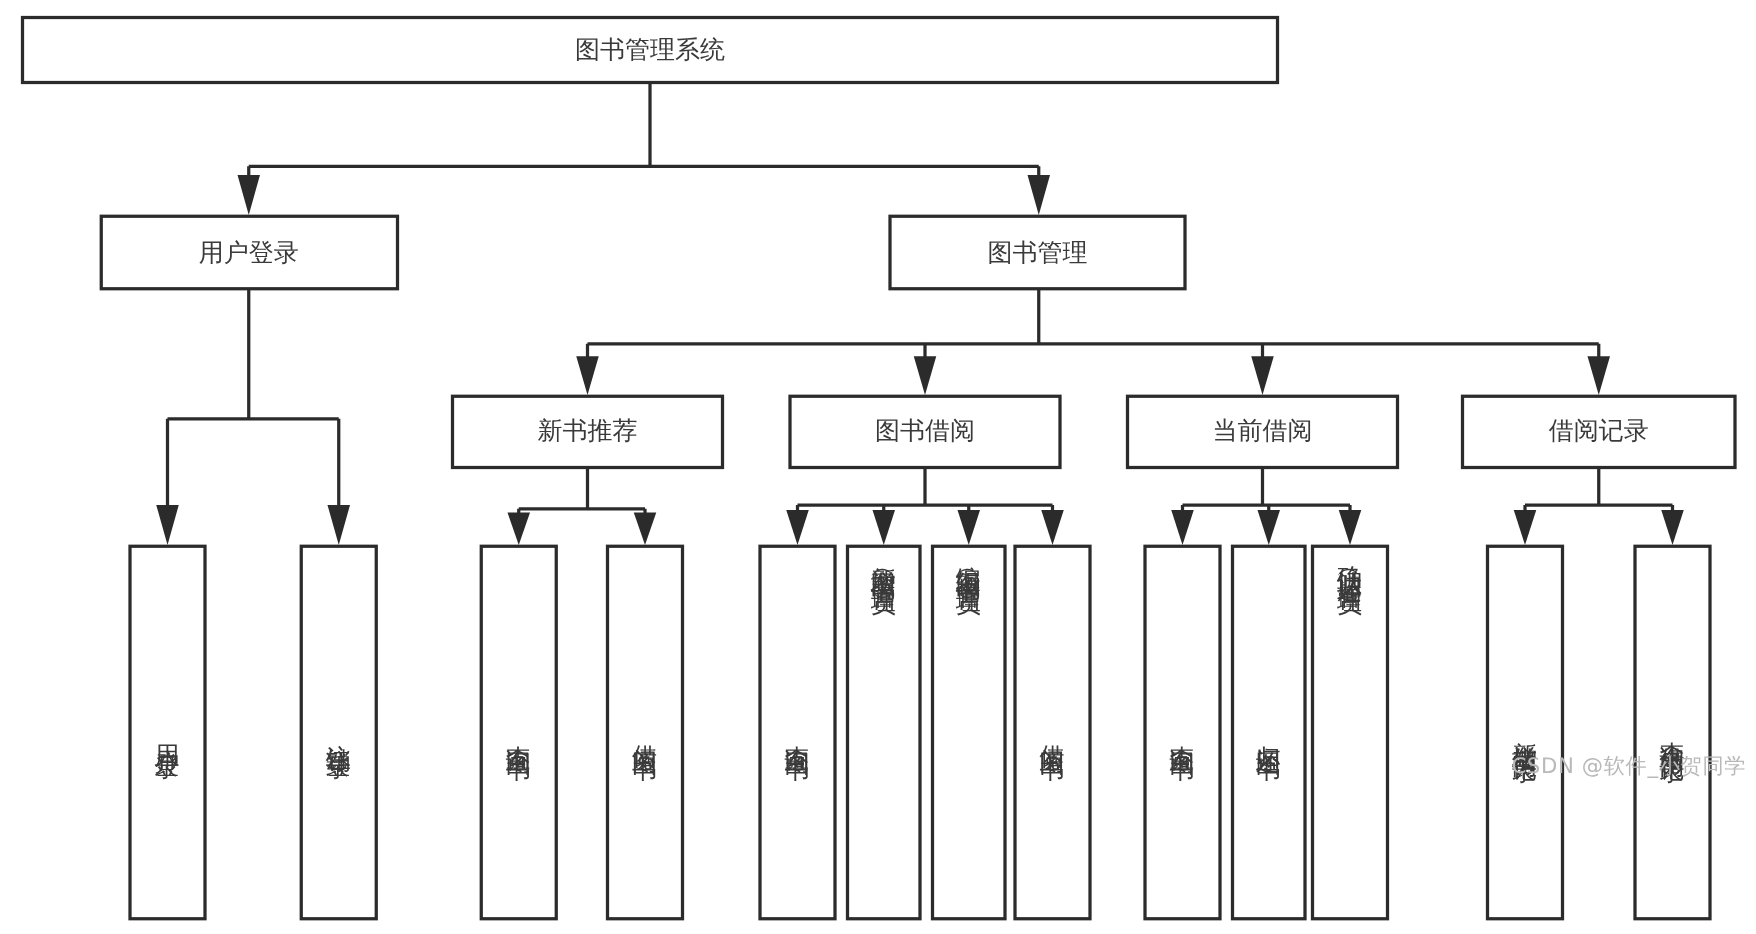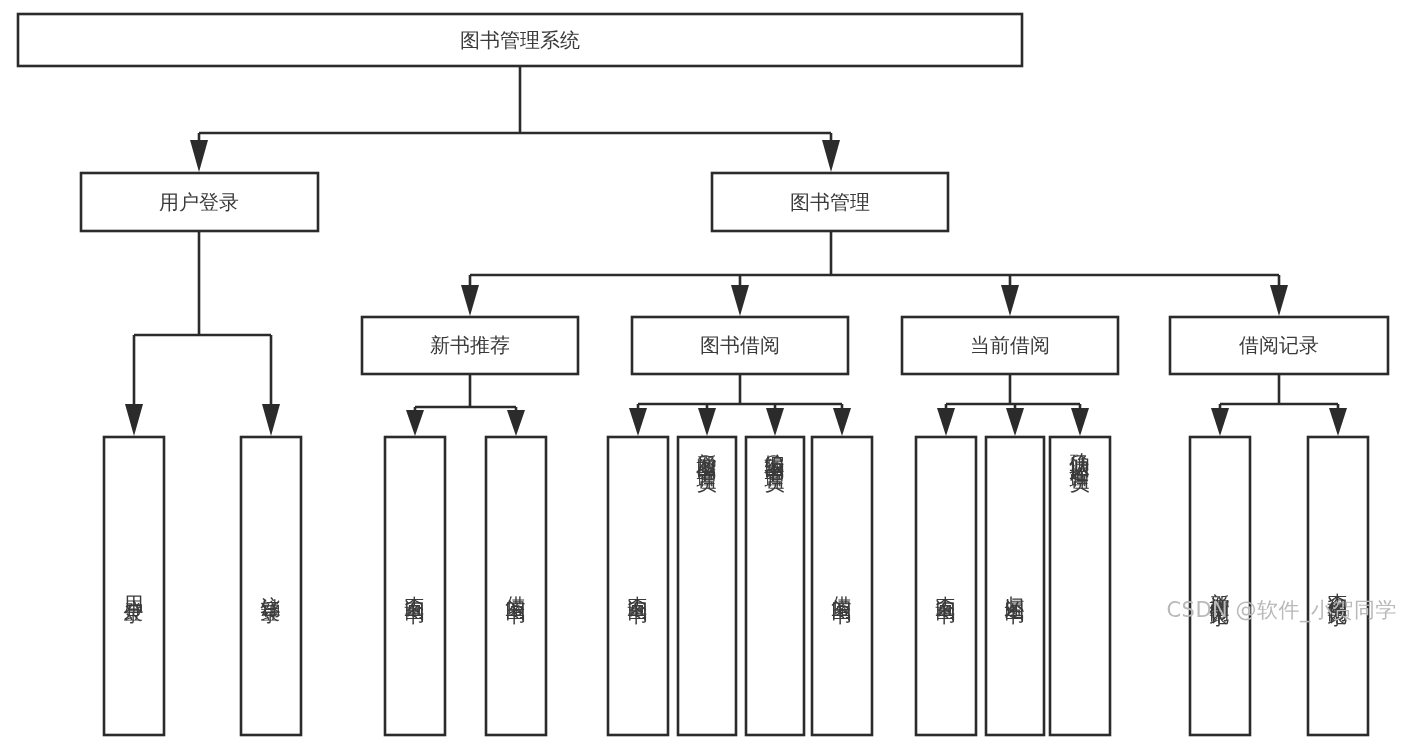--- a/index.html
+++ b/index.html
@@ -66,21 +66,21 @@
     color: #3a3a3a;
     letter-spacing: 3px;
     white-space: nowrap;
     text-align: center;
   }
   #watermark {
     position: absolute;
     right: 8px;
     bottom: 6px;
     font-family: "DejaVu Sans", "Liberation Sans", sans-serif;
-    font-size: 21px;
+    font-size: 17px;
     color: #b9b9b9;
     letter-spacing: 0.5px;
     white-space: nowrap;
     user-select: none;
   }
 </style>
 </head>
 <body>
 
 <div id="diagram-root">

